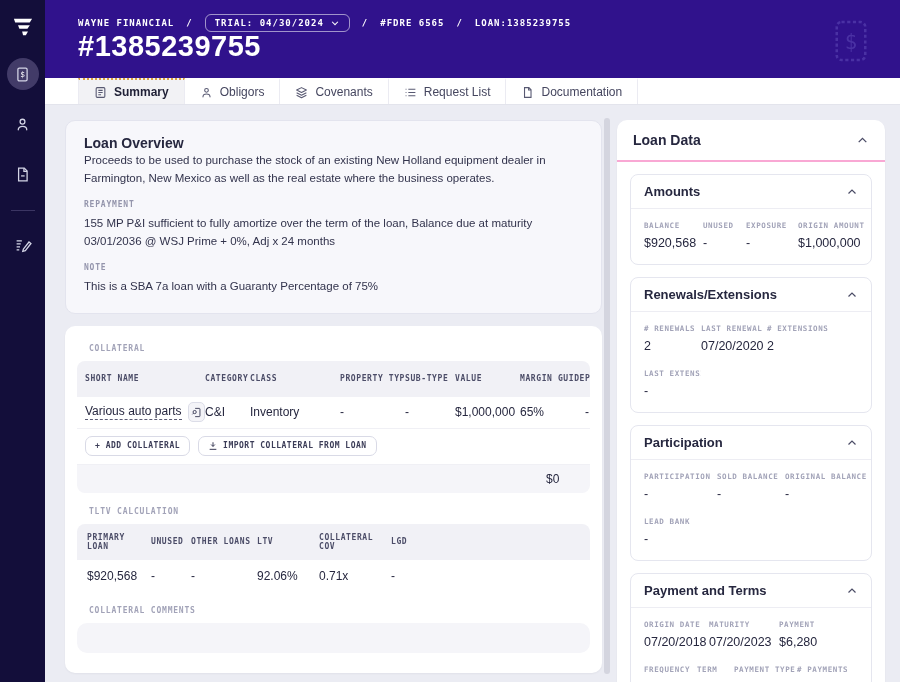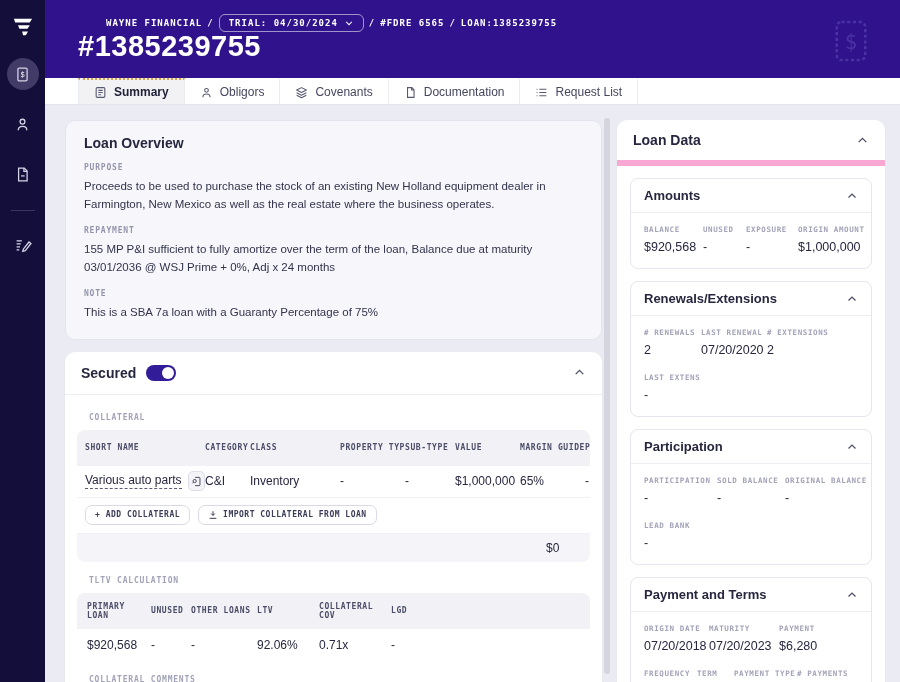--- a/index.html
+++ b/index.html
@@ -11,22 +11,22 @@
   .sidebar { position:absolute; left:0; top:0; width:45px; height:682px; background:#130e3a; z-index:30;
     display:flex; flex-direction:column; align-items:center; }
   .side-logo { margin-top:14px; width:26px; height:26px; display:flex; align-items:center; justify-content:center; }
   .side-item { width:32px; height:32px; margin-top:18px; display:flex; align-items:center; justify-content:center; border-radius:50%; cursor:pointer; }
   .side-item.active { background:#423b68; }
   .side-item svg { stroke:#d4d5e6; }
   .side-divider { width:24px; height:1px; background:#3b3563; margin-top:20px; }
 
   
   .topbar { position:absolute; left:45px; top:0; right:0; height:78px; background:#30128c; z-index:20; }
-  .crumbs { position:absolute; left:33px; top:14px; display:flex; align-items:center; gap:5px;
-    color:#fff; font-size:9px; font-weight:bold; letter-spacing:1px;margin-left:28px; }
+  .crumbs { position:absolute; left:33px; top:14px; display:flex; align-items:center; gap:12px;
+    color:#fff; font-size:9px; font-weight:bold; letter-spacing:1px; }
   .crumb-chip { display:flex; align-items:center; gap:6px; border:1px solid rgba(255,255,255,.55);
     border-radius:6px; padding:3px 9px; cursor:pointer; }
   .loan-title { position:absolute; left:33px; top:30px; color:#fff; font-size:29px; font-weight:bold; letter-spacing:.5px; }
   .watermark { position:absolute; right:30px; top:18px; opacity:.45; }
 
   
   .tabbar { position:absolute; left:45px; top:78px; right:0; height:27px; background:#fff;
     border-bottom:1px solid #e3e4ec; display:flex; padding-left:33px; z-index:20; }
   .tab { display:flex; align-items:center; gap:7px; padding:0 15px; font-size:12px; color:#45465f;
     border-right:1px solid #ebebf2; cursor:pointer; border-top:2px solid transparent; }
@@ -72,21 +72,21 @@
     font-family:"DejaVu Sans Mono", monospace; cursor:pointer; }
   .tbl-foot { background:#f5f5f9; height:28px; }
   .tbl-foot .total { grid-column:7; font-size:12px; color:#26273f; padding-left:26px; }
 
   .tltv-row { display:grid; grid-template-columns:64px 40px 66px 62px 72px 1fr; align-items:center; padding-left:10px; }
 
   .comments-box { background:#f5f5f9; border-radius:10px; padding:16px 16px 14px; margin-bottom:4px; }
 
   
   .loan-data-card { background:#fff; border-radius:10px; box-shadow:0 1px 2px rgba(30,30,60,.05); overflow:hidden; height:700px; }
-  .ld-head { display:flex; align-items:center; justify-content:space-between; padding:12px 16px; border-bottom:6px solid #f9a8d4; }
+  .ld-head { display:flex; align-items:center; justify-content:space-between; padding:12px 16px; border-bottom:2px solid #f9a8d4; }
   .ld-body { padding:12px 13px; display:flex; flex-direction:column; gap:12px; }
   .sub-card { border:1px solid #e5e6ef; border-radius:8px; }
   .sub-head { display:flex; align-items:center; justify-content:space-between; padding:9px 13px;
     border-bottom:1px solid #ededf3; font-size:13px; font-weight:600; color:#26273f; }
   .sub-body { padding:12px 13px 14px; }
   .f-label { font-size:7.5px; font-weight:bold; letter-spacing:.6px; color:#a2a3b8;
     font-family:"DejaVu Sans Mono", monospace; margin-bottom:6px; white-space:nowrap; overflow:hidden; }
   .f-value { font-size:12.5px; color:#26273f; }
   .f-row { display:grid; }
   .f-row + .f-row { margin-top:16px; }
@@ -178,60 +178,48 @@
   <div class="tab">
     <svg width="13" height="13" viewBox="0 0 24 24" fill="none" stroke-width="2" stroke-linejoin="round">
         <path d="M12 3l9 4.5-9 4.5-9-4.5z"></path>
         <path d="M3 12.5l9 4.5 9-4.5"></path>
         <path d="M3 17l9 4.5 9-4.5"></path>
       </svg>
     <span>Covenants</span>
   </div>
   <div class="tab">
     <svg width="13" height="13" viewBox="0 0 24 24" fill="none" stroke-width="2">
+        <path d="M8 6h13M8 12h13M8 18h13M3 6h1.5M3 12h1.5M3 18h1.5"></path>
+      </svg>
+    <span>Request List</span>
+  </div>
+  <div class="tab">
+    <svg width="13" height="13" viewBox="0 0 24 24" fill="none" stroke-width="2">
         <path d="M6.5 3h8l4 4v14h-12z"></path>
         <path d="M14 3v4.5h4.5"></path>
       </svg>
     <span>Documentation</span>
   </div>
-  <div class="tab">
-    <svg width="13" height="13" viewBox="0 0 24 24" fill="none" stroke-width="2">
-        <path d="M8 6h13M8 12h13M8 18h13M3 6h1.5M3 12h1.5M3 18h1.5"></path>
-      </svg>
-    <span>Request List</span>
-  </div>
 </nav>
 
 <main class="content">
   <div class="scroll-thumb"></div>
 
   <section class="main-col">
 
     <div class="card overview-card">
       <div class="card-title">Loan Overview</div>
-      <div class="ov-label mono">PURPOSE</div>
       <div class="ov-text">Proceeds to be used to purchase the stock of an existing New Holland equipment dealer in Farmington, New Mexico as well as the real estate where the business operates.</div>
       <div class="ov-label mono">REPAYMENT</div>
       <div class="ov-text">155 MP P&amp;I sufficient to fully amortize over the term of the loan, Balance due at maturity 03/01/2036 @ WSJ Prime + 0%, Adj x 24 months</div>
       <div class="ov-label mono">NOTE</div>
       <div class="ov-text">This is a SBA 7a loan with a Guaranty Percentage of 75%</div>
     </div>
 
     <div class="card secured-card">
-      <div class="sec-head">
-        <span class="card-title">Secured</span>
-        <span class="toggle">
-            <span class="knob"></span>
-          </span>
-        <span class="chev">
-          <svg width="13" height="13" viewBox="0 0 24 24" fill="none" stroke="#4b4c66" stroke-width="2.4">
-              <polyline points="5 15 12 8 19 15"></polyline>
-            </svg>
-        </span>
-      </div>
       <div class="sec-body">
         <div class="blk-label mono">COLLATERAL</div>
 
         <div class="tbl">
           <div class="tbl-row tbl-head">
             <div>SHORT NAME</div>
             <div>CATEGORY</div>
             <div>CLASS</div>
             <div>PROPERTY TYPE</div>
             <div>SUB-TYPE</div>

